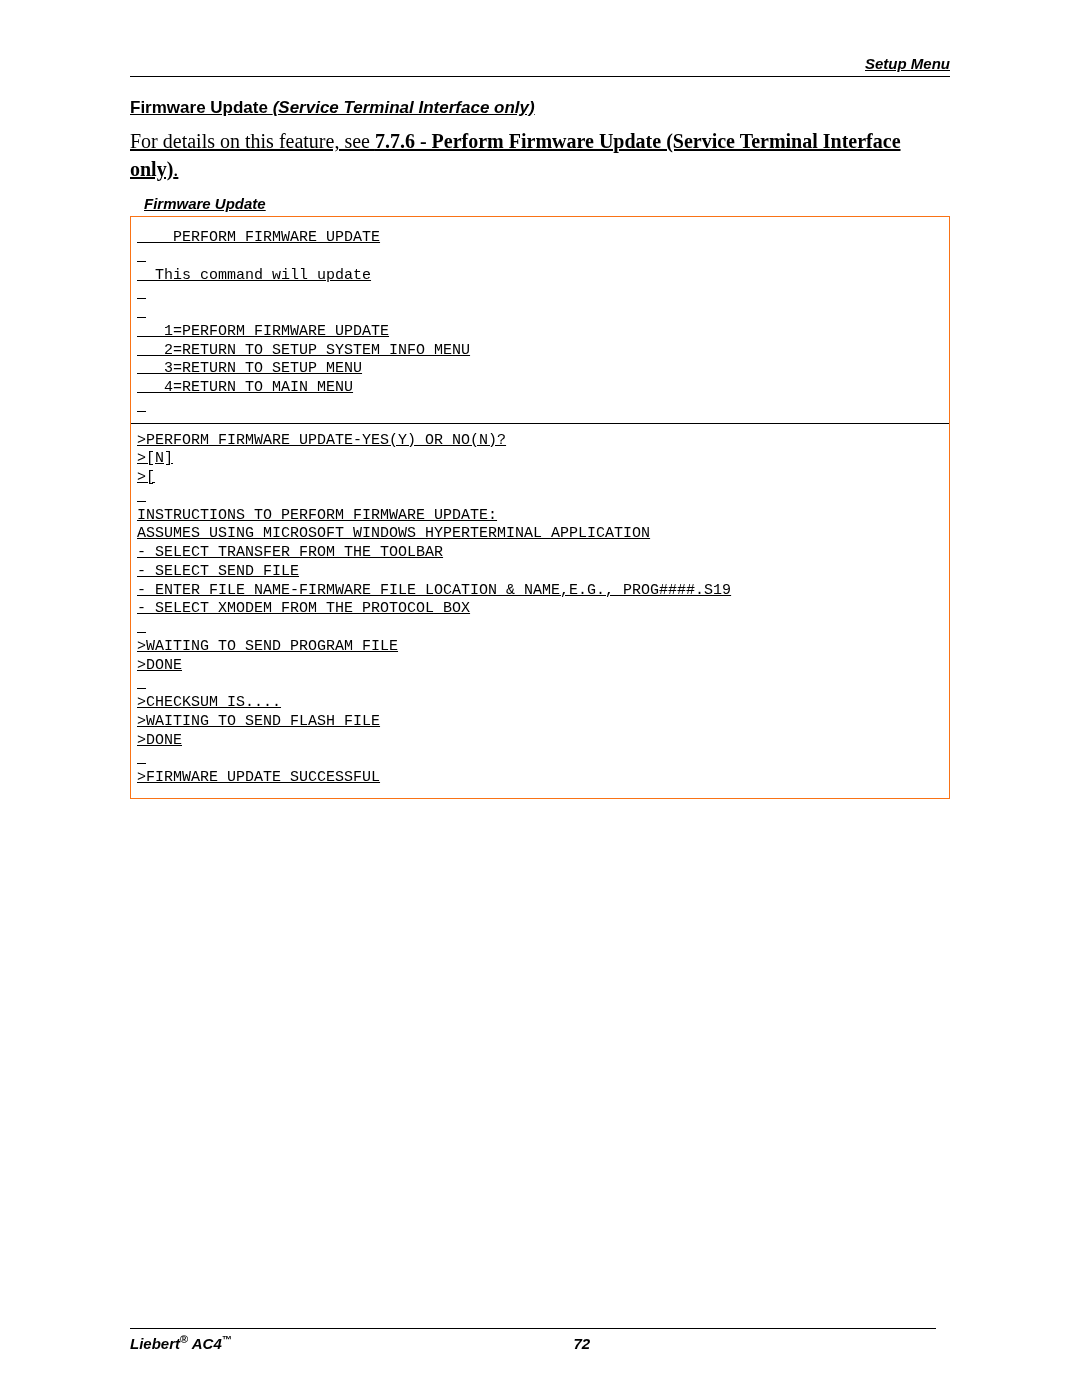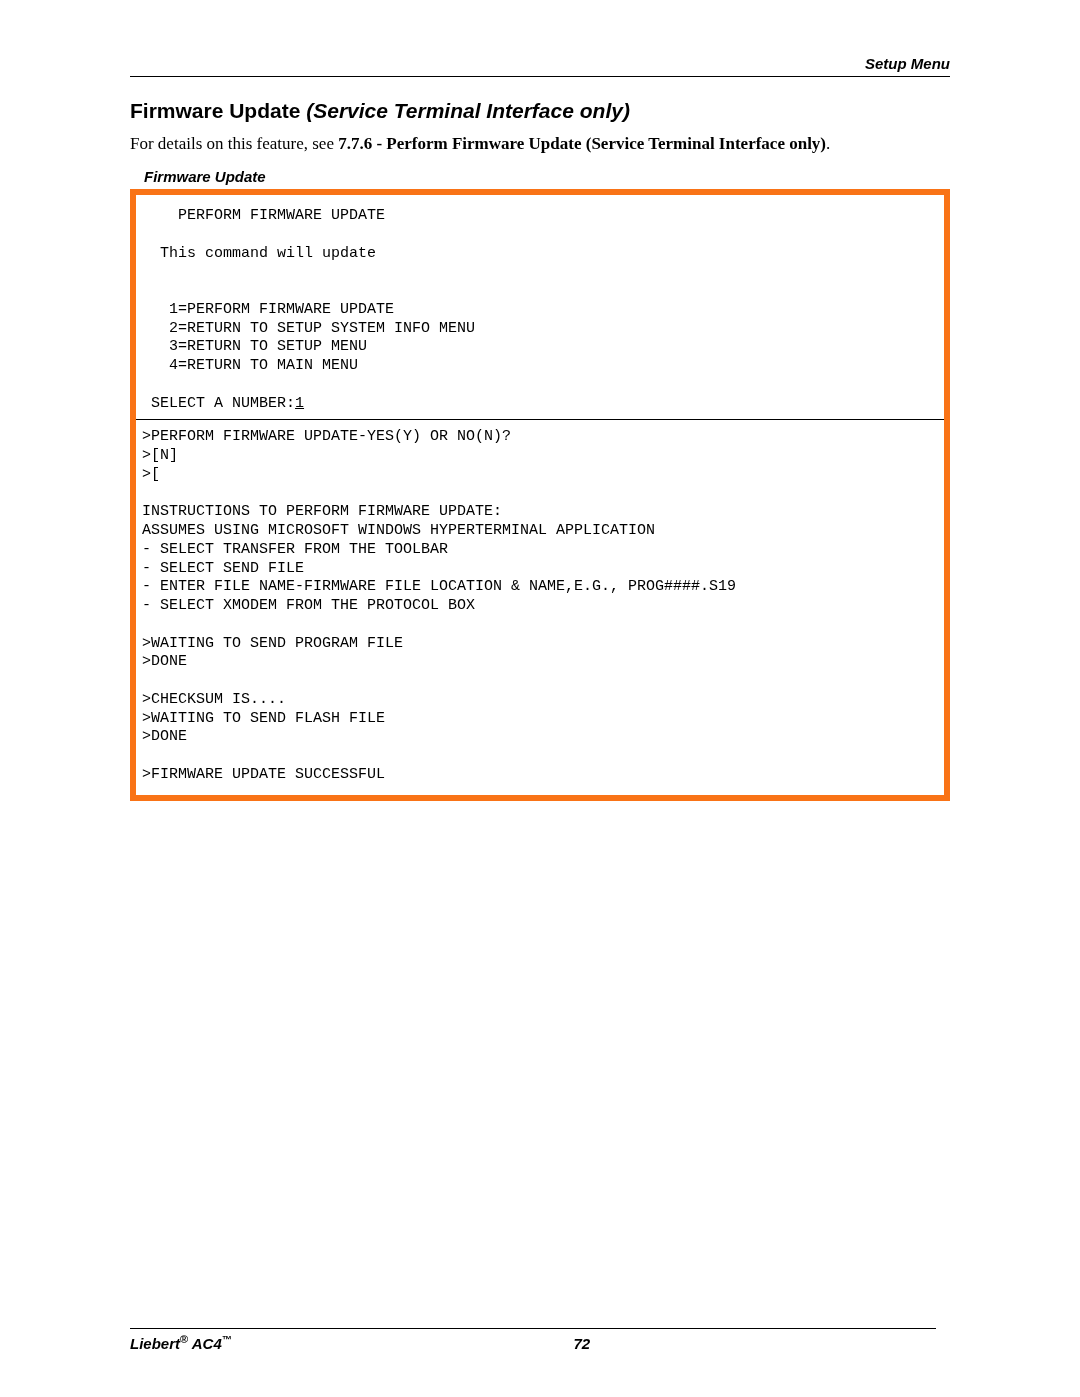--- a/index.html
+++ b/index.html
@@ -9,58 +9,59 @@
     width: 1080px;
     font-family: "Times New Roman", Times, serif;
     color: #000;
   }
   .page {
     width: 1080px;
     height: 1397px;
     position: relative;
     box-sizing: border-box;
     padding: 55px 130px 0 130px;
+    text-decoration: underline;
   }
   .top-header {
     text-align: right;
     font-family: Arial, Helvetica, sans-serif;
     font-weight: bold;
     font-style: italic;
     font-size: 15px;
     padding-bottom: 4px;
   }
   .top-rule {
     border: none;
     border-top: 1px solid #000;
     margin: 0;
   }
   .section-title {
     font-family: Arial, Helvetica, sans-serif;
-    font-size: 21px;
+    font-size: 17px;
     margin: 20px 0 8px 0;
     line-height: 1.3;
   }
   .section-title .bold { font-weight: bold; }
   .section-title .italic { font-style: italic; font-weight: bold; }
   .intro {
     font-family: "Century Schoolbook", "Times New Roman", serif;
-    font-size: 17px;
+    font-size: 20px;
     line-height: 1.4;
     margin: 6px 0 12px 0;
   }
   .intro .bold { font-weight: bold; }
   .figure-caption {
     font-family: Arial, Helvetica, sans-serif;
     font-weight: bold;
     font-style: italic;
     font-size: 15px;
     margin: 12px 0 4px 14px;
   }
   .terminal-box {
-    border: 6px solid #f97316;
+    border: 1px solid #f97316;
     padding: 12px 6px 10px 6px;
     box-sizing: border-box;
   }
   .term {
     font-family: "Courier New", Courier, monospace;
     font-size: 15px;
     line-height: 1.25;
     white-space: pre;
   }
   .term .underline { text-decoration: underline; }
@@ -114,21 +115,20 @@
     <div class="term">    PERFORM FIRMWARE UPDATE</div>
     <div class="term"> </div>
     <div class="term">  This command will update</div>
     <div class="term"> </div>
     <div class="term"> </div>
     <div class="term">   1=PERFORM FIRMWARE UPDATE</div>
     <div class="term">   2=RETURN TO SETUP SYSTEM INFO MENU</div>
     <div class="term">   3=RETURN TO SETUP MENU</div>
     <div class="term">   4=RETURN TO MAIN MENU</div>
     <div class="term"> </div>
-    <div class="term"><span> SELECT A NUMBER:</span><span class="underline">1</span></div>
     <hr class="inner-rule">
     <div class="term">&gt;PERFORM FIRMWARE UPDATE-YES(Y) OR NO(N)?</div>
     <div class="term">&gt;[N]</div>
     <div class="term">&gt;[</div>
     <div class="term"> </div>
     <div class="term">INSTRUCTIONS TO PERFORM FIRMWARE UPDATE:</div>
     <div class="term">ASSUMES USING MICROSOFT WINDOWS HYPERTERMINAL APPLICATION</div>
     <div class="term">- SELECT TRANSFER FROM THE TOOLBAR</div>
     <div class="term">- SELECT SEND FILE</div>
     <div class="term">- ENTER FILE NAME-FIRMWARE FILE LOCATION &amp; NAME,E.G., PROG####.S19</div>

